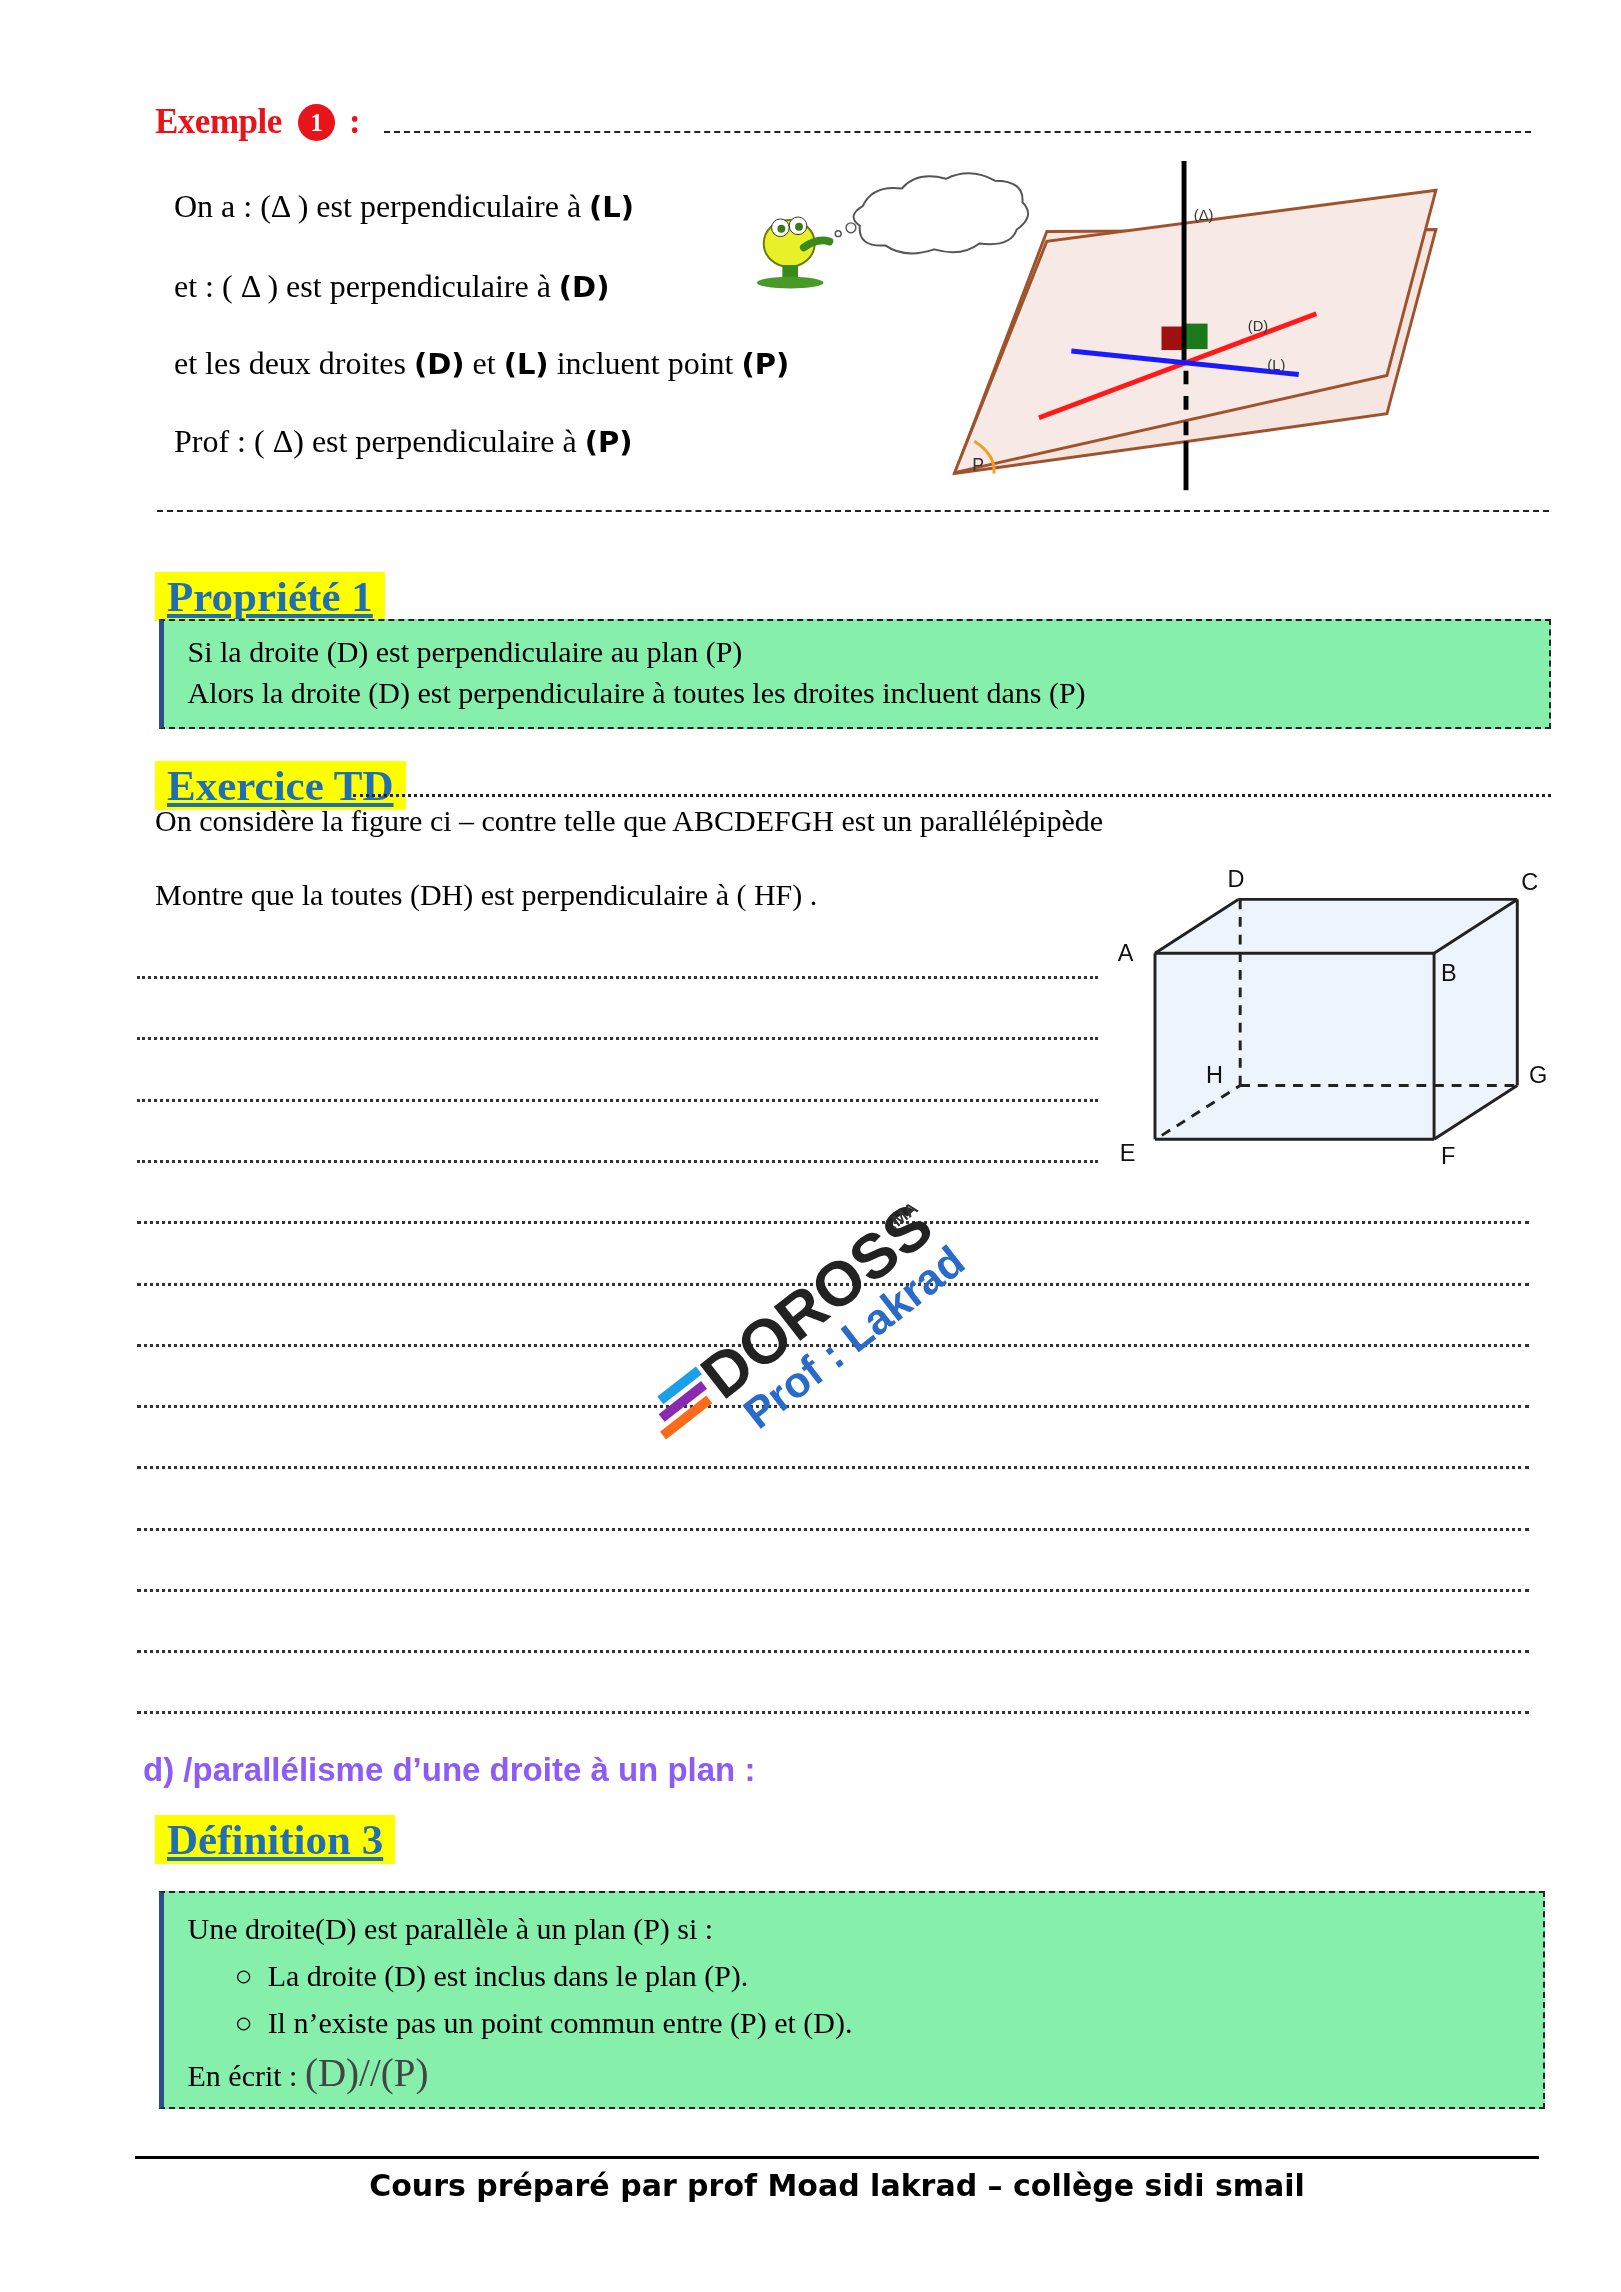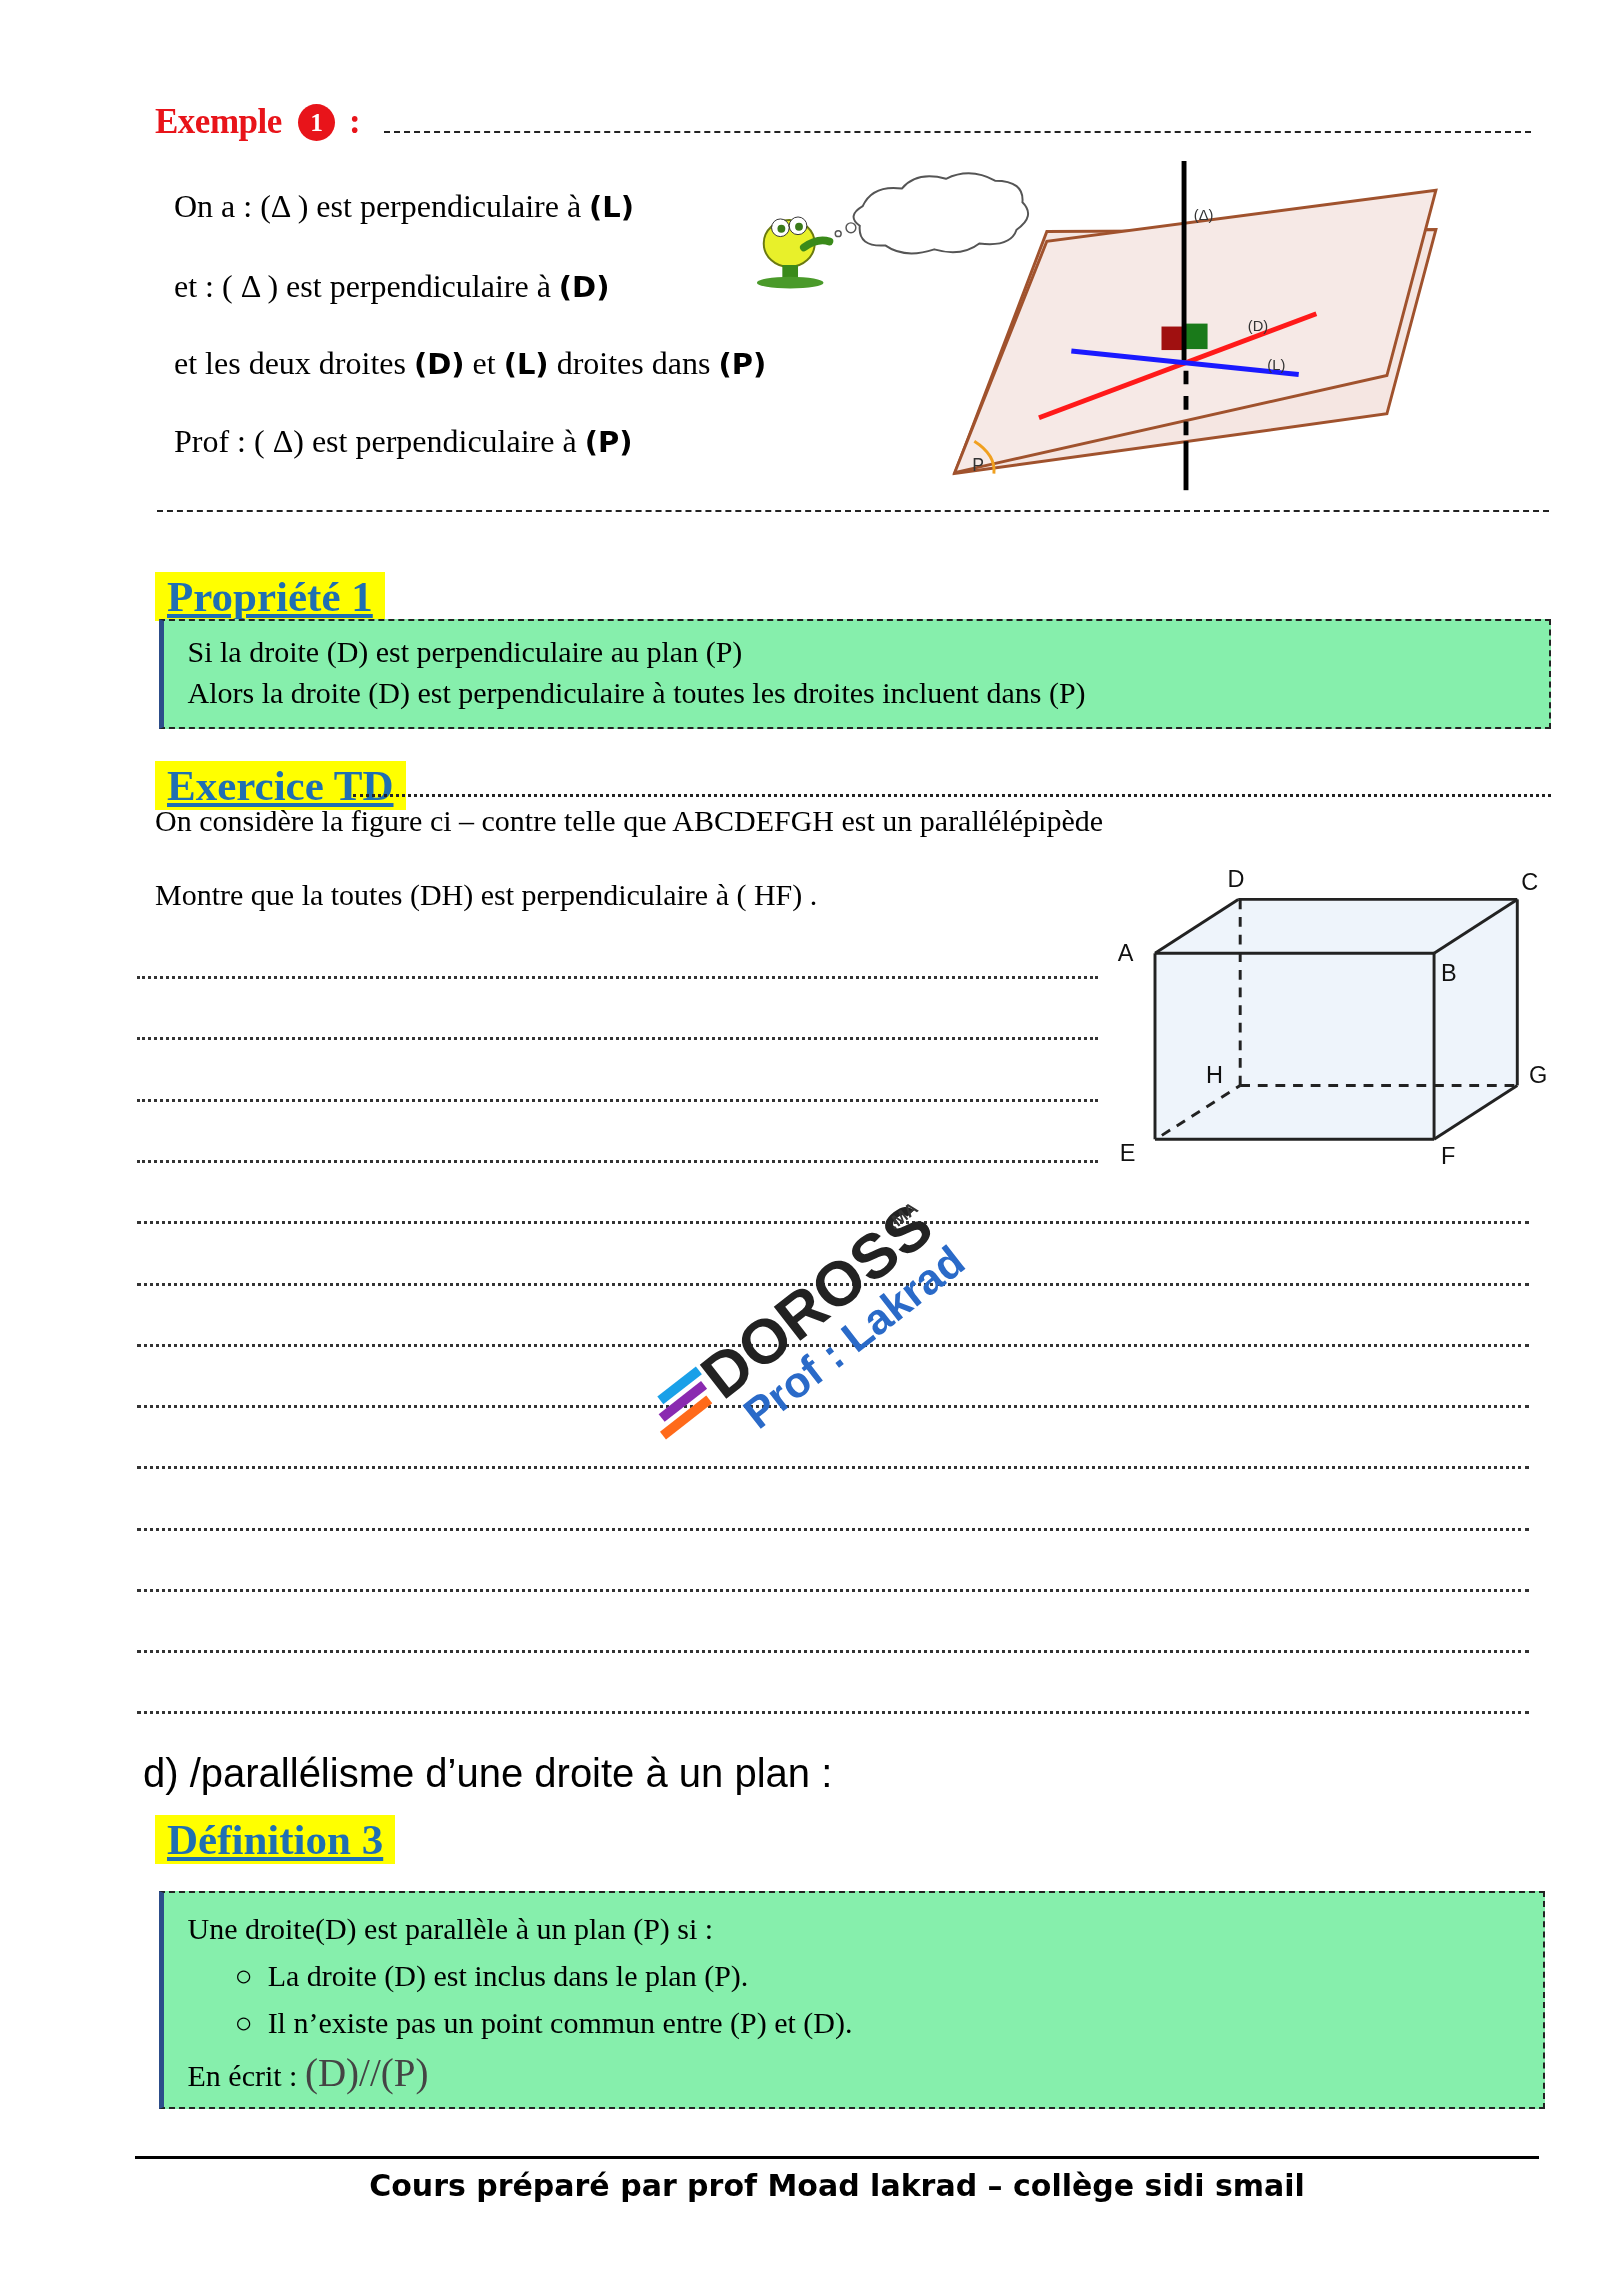--- a/index.html
+++ b/index.html
@@ -9,21 +9,21 @@
   .ex-title { left:155px; top:102px; font-size:35px; color:#e8141a; font-weight:bold; letter-spacing:-0.5px; }
   .ex-badge { display:inline-block; width:37px; height:37px; border-radius:50%; background:#e8141a; color:#fff;
               text-align:center; line-height:37px; font-size:25.5px; vertical-align:middle; margin:0 5.9px 5.9px 7.8px; }
   .dash-line { height:0; border-top:2.9px dashed #222; }
   .line-txt { font-size:32px; }
   .b { font-weight:bold; font-family:"DejaVu Sans", sans-serif; font-size:29px; }
   .heading-hl { background:#ffff00; color:#1f6fb2; font-size:43px; text-decoration:underline; font-weight:bold; padding:0 12px; }
   .box { border:2.9px dashed #222; border-left:5.9px solid #2c4d8a; background:#86efac; box-sizing:border-box; }
   .box p { margin:0; font-size:30px; line-height:41px; }
   .dots { height:0; border-top:3.9px dotted #333; }
-  .section-d { font-family:"Liberation Sans", sans-serif; font-weight:normal; color:#000000; font-size:40px; }
+  .section-d { font-family:"Liberation Sans", sans-serif; font-weight:bold; color:#8b5cf6; font-size:33px; }
   .footer-rule { border-top:3.9px solid #000; }
   .footer { font-family:"DejaVu Sans", sans-serif; font-weight:bold; font-size:30px; text-align:center; }
   svg text { font-family:"Liberation Sans", sans-serif; }
 </style>
 </head>
 <body>
 
 <div class="abs ex-title">
   <span>Exemple</span>
   <span class="ex-badge">1</span>
@@ -31,21 +31,21 @@
 </div>
 <div class="abs dash-line" style="left:384px; top:131px; width:1147px;"></div>
 
 <div class="abs line-txt" style="left:174px; top:188px;">
   <span>On a :  (Δ ) est perpendiculaire  à </span><span class="b">(L)</span>
 </div>
 <div class="abs line-txt" style="left:174px; top:268px;">
   <span>et     :  ( Δ ) est perpendiculaire à </span><span class="b">(D)</span>
 </div>
 <div class="abs line-txt" style="left:174px; top:345px;">
-  <span>et  les  deux droites  </span><span class="b">(D)</span><span> et </span><span class="b">(L)</span><span>  droites dans </span><span class="b">(P)</span>
+  <span>et  les  deux droites  </span><span class="b">(D)</span><span> et </span><span class="b">(L)</span><span>  incluent point </span><span class="b">(P)</span>
 </div>
 <div class="abs line-txt" style="left:174px; top:423px;">
   <span>Prof :  ( Δ)  est perpendiculaire  à </span><span class="b">(P)</span>
 </div>
 
 <svg class="abs" style="left:745px; top:167px;" width="304" height="147" viewBox="0 0 310 150">
   <g>
     <path d="M120,40 q10,-22 40,-18 q15,-18 45,-10 q25,-12 50,2 q30,0 28,22 q14,14 -6,28 q-6,18 -38,14 q-18,14 -46,6 q-30,10 -50,-4 q-28,2 -26,-20 q-14,-10 3,-20 z" fill="#fff" stroke="#555" stroke-width="2"></path>
     <circle cx="108" cy="62" r="5" fill="#fff" stroke="#555" stroke-width="1.5"></circle>
     <circle cx="95" cy="68" r="3" fill="#fff" stroke="#555" stroke-width="1.5"></circle>

